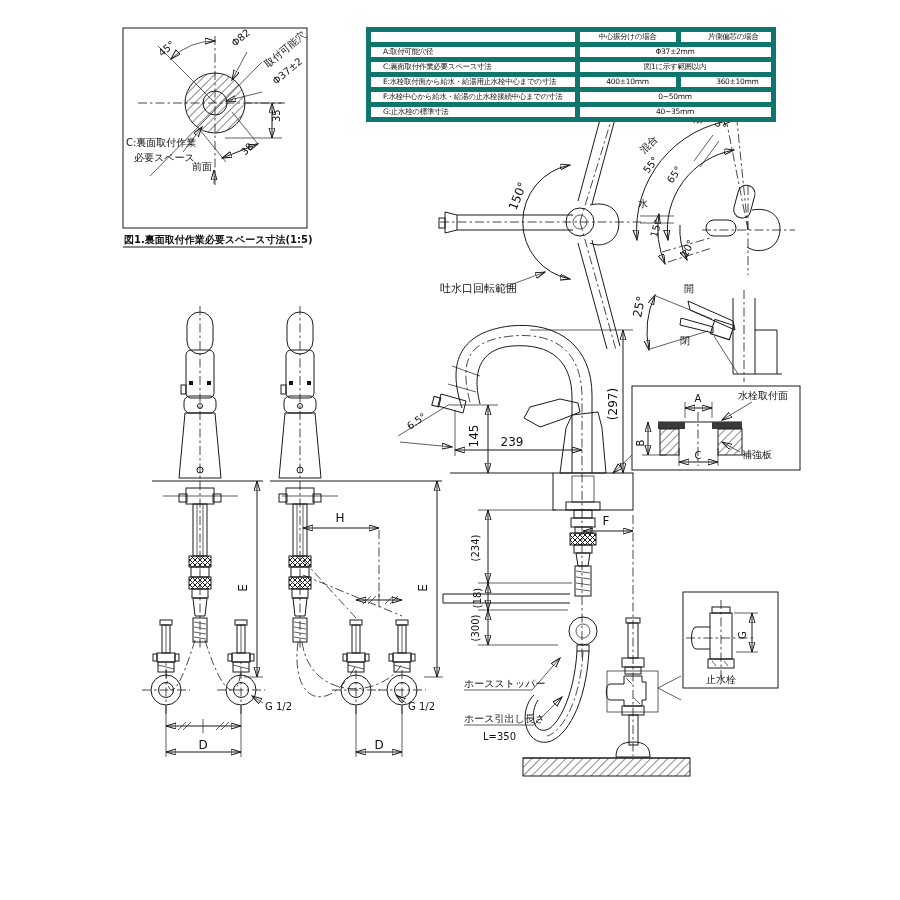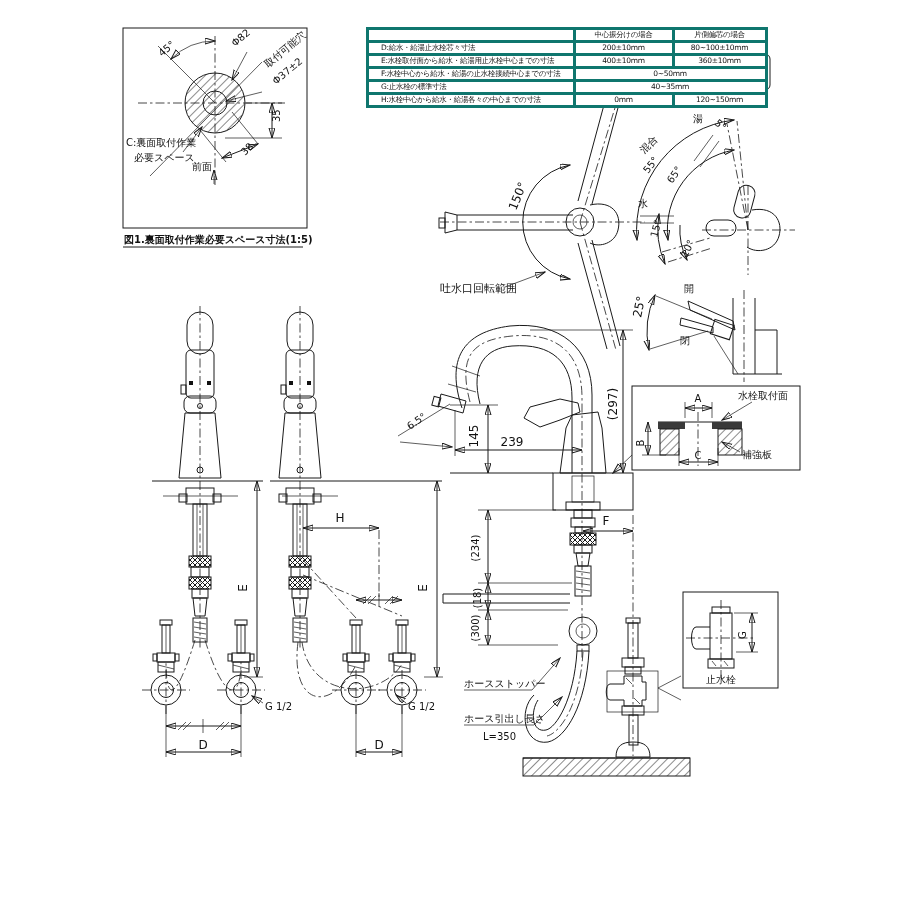--- a/index.html
+++ b/index.html
@@ -12,25 +12,25 @@
   .thin{stroke-width:.7;}
   .fillDark{fill:#3a3a3a;stroke:none;}
   .blk{fill:#111;stroke:none;}
   .hatchFill{fill:url(#hatch);}
   .xhatchFill{fill:url(#xhatch);}
   svg text{stroke:none;fill:#111;font-size:11px;font-family:"DejaVu Sans","Liberation Sans",sans-serif;}
   svg text.t10{font-size:10px;} svg text.t12{font-size:12px;}
   svg text.bold{font-weight:bold;} svg text.wh{fill:#fff;}
   .mid{text-anchor:middle;}
   #spec{position:absolute;left:366px;top:27px;border-collapse:collapse;table-layout:fixed;background:#fff;}
-  #spec td,#spec th{border:3px solid #0f766e;font-size:7.5px;font-weight:normal;height:10px;
+  #spec td,#spec th{border:5px solid #0f766e;font-size:7.5px;font-weight:normal;height:10px;
     line-height:1;padding:0 12px;white-space:nowrap;overflow:hidden;color:#111;letter-spacing:-.3px;}
   #spec .desc{width:152px;text-align:left;}
   #spec .v1{width:72px;text-align:center;}
-  #spec .v2{width:66px;text-align:center;}
+  #spec .v2{width:66px;text-align:right;}
   #spec .span{text-align:center;}
   #notes{position:absolute;left:120px;top:770px;width:640px;font-size:12.5px;
     line-height:19px;color:#111;white-space:pre;}
 </style>
 </head>
 <body>
 
 <div id="stage">
 
 <svg id="art" width="900" height="900" viewBox="0 0 900 900">
@@ -396,41 +396,39 @@
 </svg>
 
 <table id="spec">
   <tbody>
         <tr>
     <td class="desc"></td>
     <th class="v1">中心振分けの場合</th>
     <th class="v2">片側偏芯の場合</th>
   </tr>
   <tr>
-    <td class="desc">D:給水・給湯止水栓芯々寸法</td>
-    <td class="v1">200±10mm</td>
-    <td class="v2">80~100±10mm</td>
+    <td class="desc">A:取付可能穴径</td>
+    <td class="span" colspan="2">Φ37±2mm</td>
+  </tr>
+  <tr>
+    <td class="desc">C:裏面取付作業必要スペース寸法</td>
+    <td class="span" colspan="2">図1に示す範囲以内</td>
   </tr>
   <tr>
     <td class="desc">E:水栓取付面から給水・給湯用止水栓中心までの寸法</td>
     <td class="v1">400±10mm</td>
     <td class="v2">360±10mm</td>
   </tr>
   <tr>
     <td class="desc">F:水栓中心から給水・給湯の止水栓接続中心までの寸法</td>
     <td class="span" colspan="2">0~50mm</td>
   </tr>
   <tr>
     <td class="desc">G:止水栓の標準寸法</td>
     <td class="span" colspan="2">40~35mm</td>
-  </tr>
-  <tr>
-    <td class="desc">H:水栓中心から給水・給湯各々の中心までの寸法</td>
-    <td class="v1">0mm</td>
-    <td class="v2">120~150mm</td>
   </tr>
 </tbody>
     </table>
 
 <div id="notes">
   
   
   
   
 </div>

